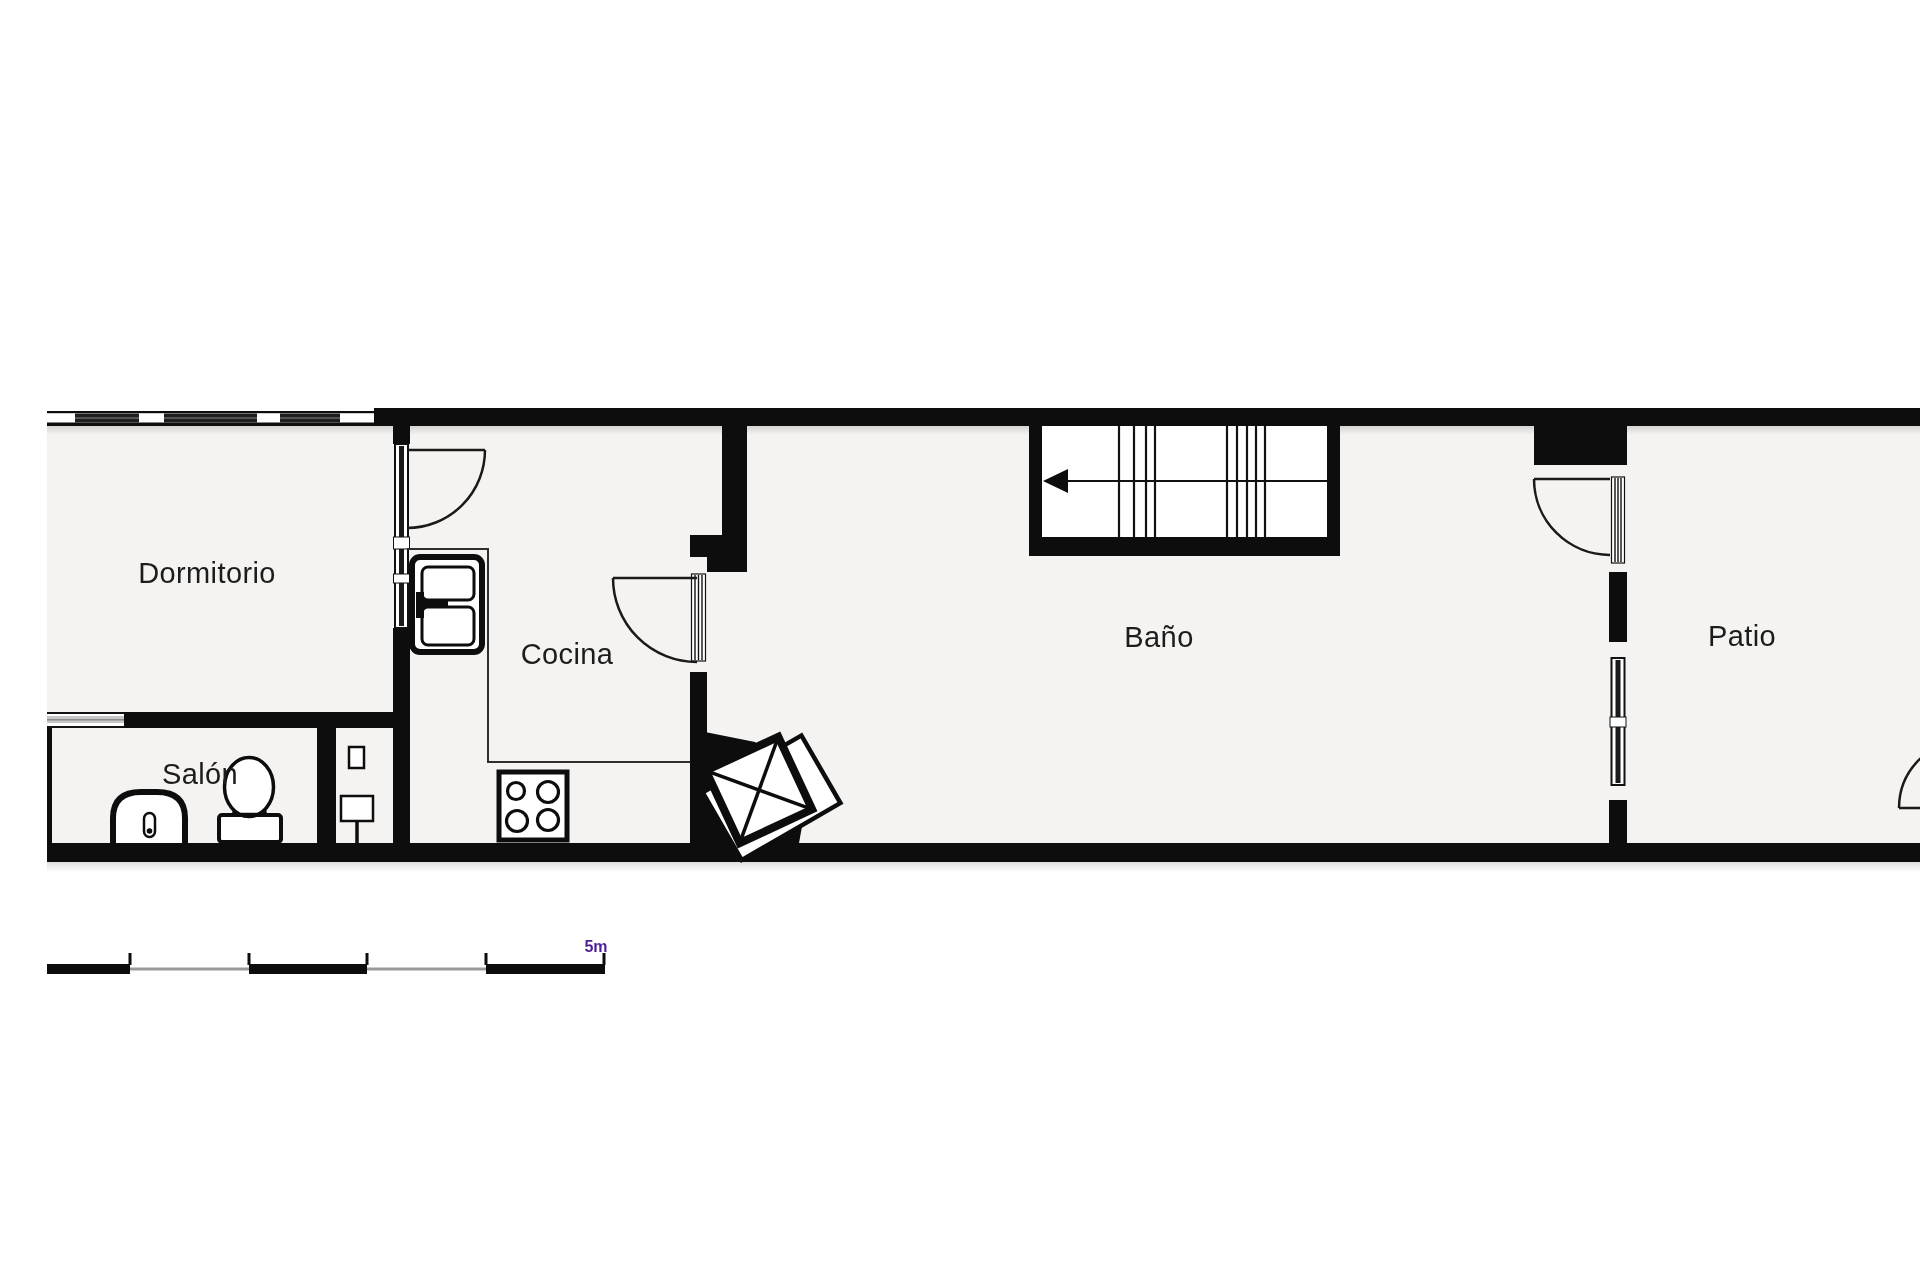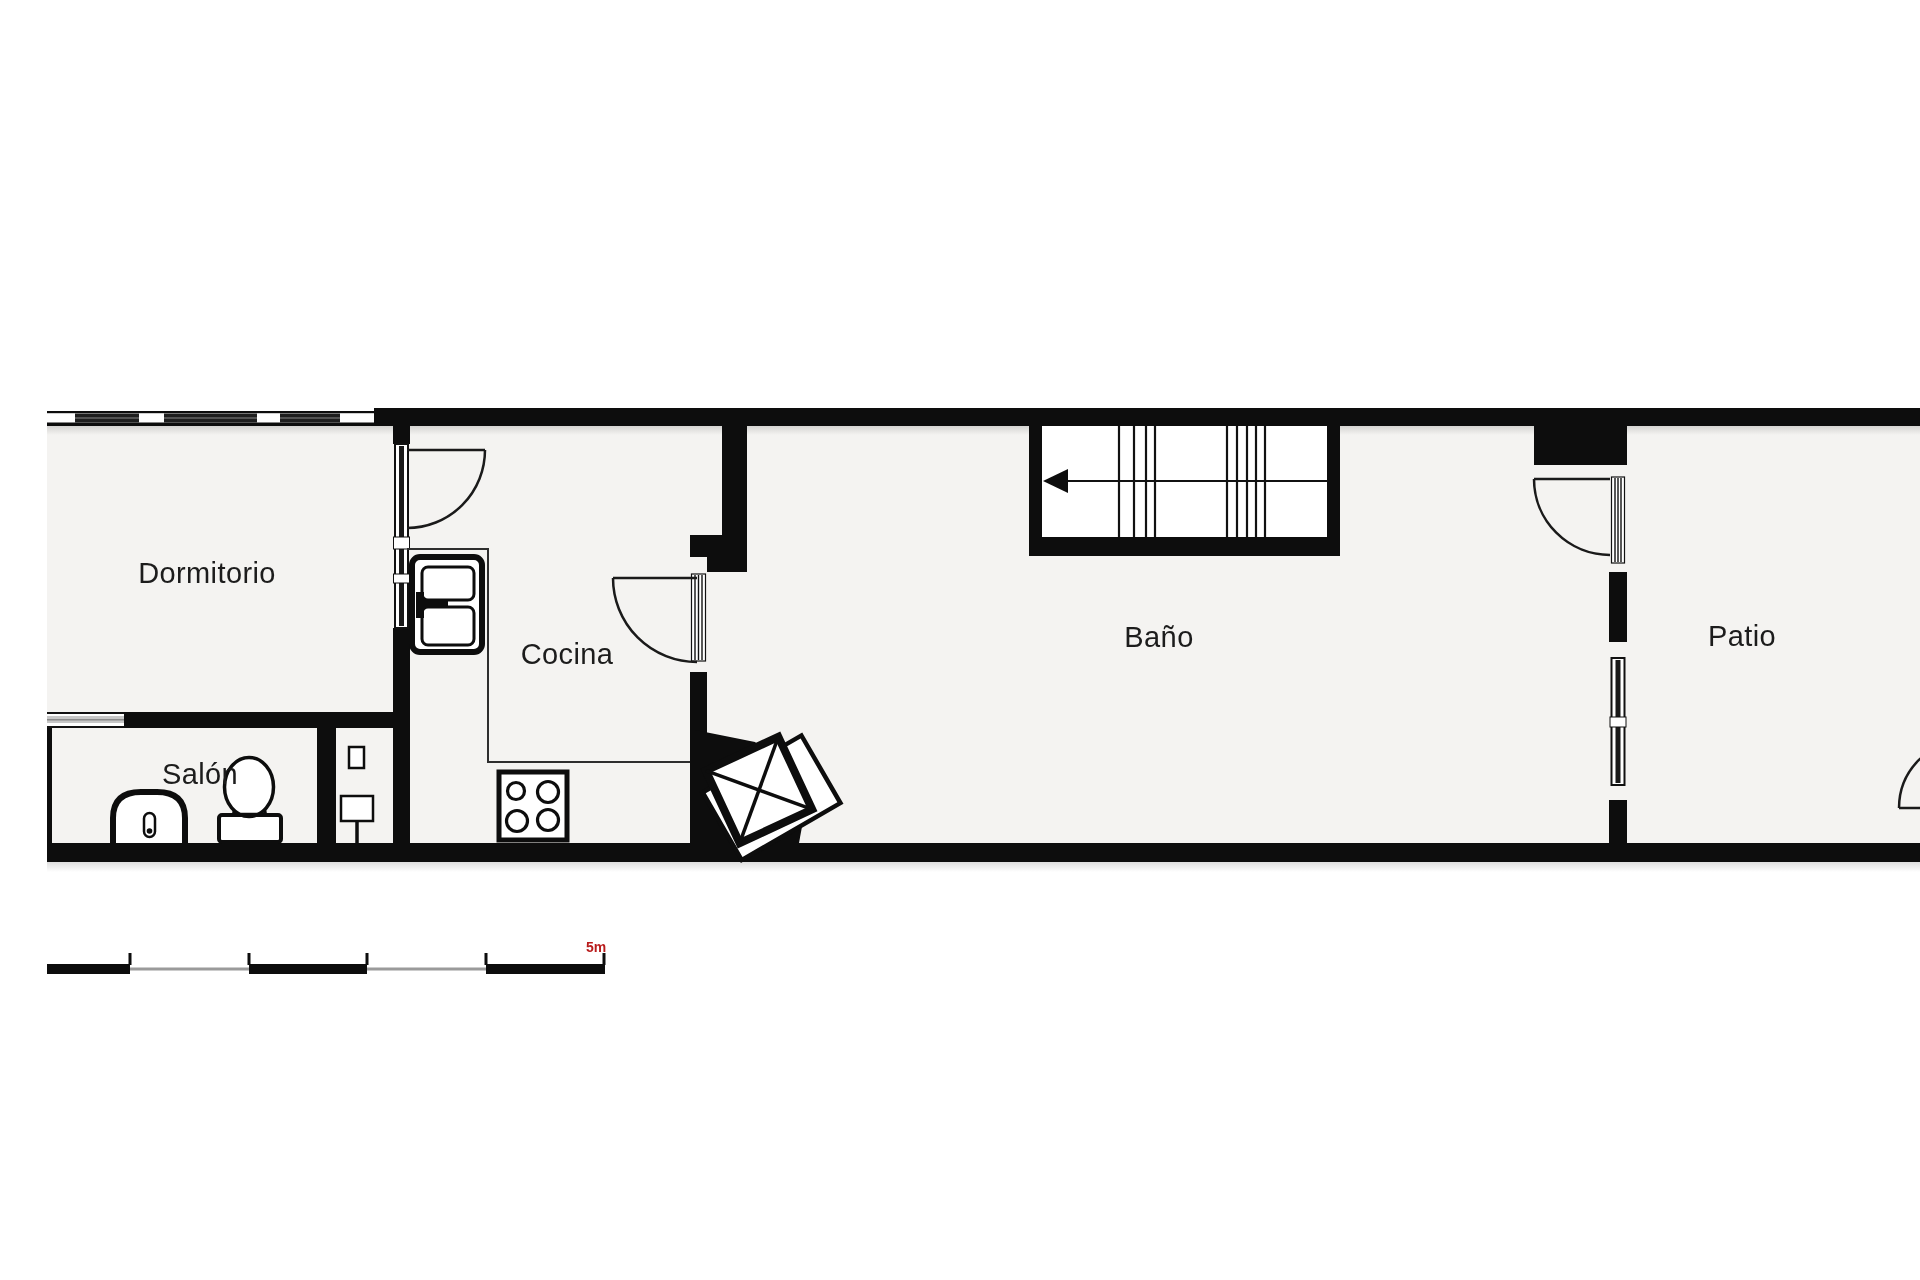--- a/index.html
+++ b/index.html
@@ -17,23 +17,23 @@
     transform:translate(-50%,-50%);
     font-size:29px;
     color:#1c1c1c;
     letter-spacing:.4px;
     white-space:nowrap;
     user-select:none;
   }
   .scale-label{
     position:absolute;
     transform:translate(-50%,-50%);
-    font-size:14px;
+    font-size:16px;
     font-weight:bold;
-    color:#b91c1c;
+    color:#4c1d95;
     white-space:nowrap;
   }
 </style>
 </head>
 <body>
 
 <div class="canvas">
 
   <svg class="plan-svg" width="1920" height="1280" viewBox="0 0 1920 1280">
     <defs>

